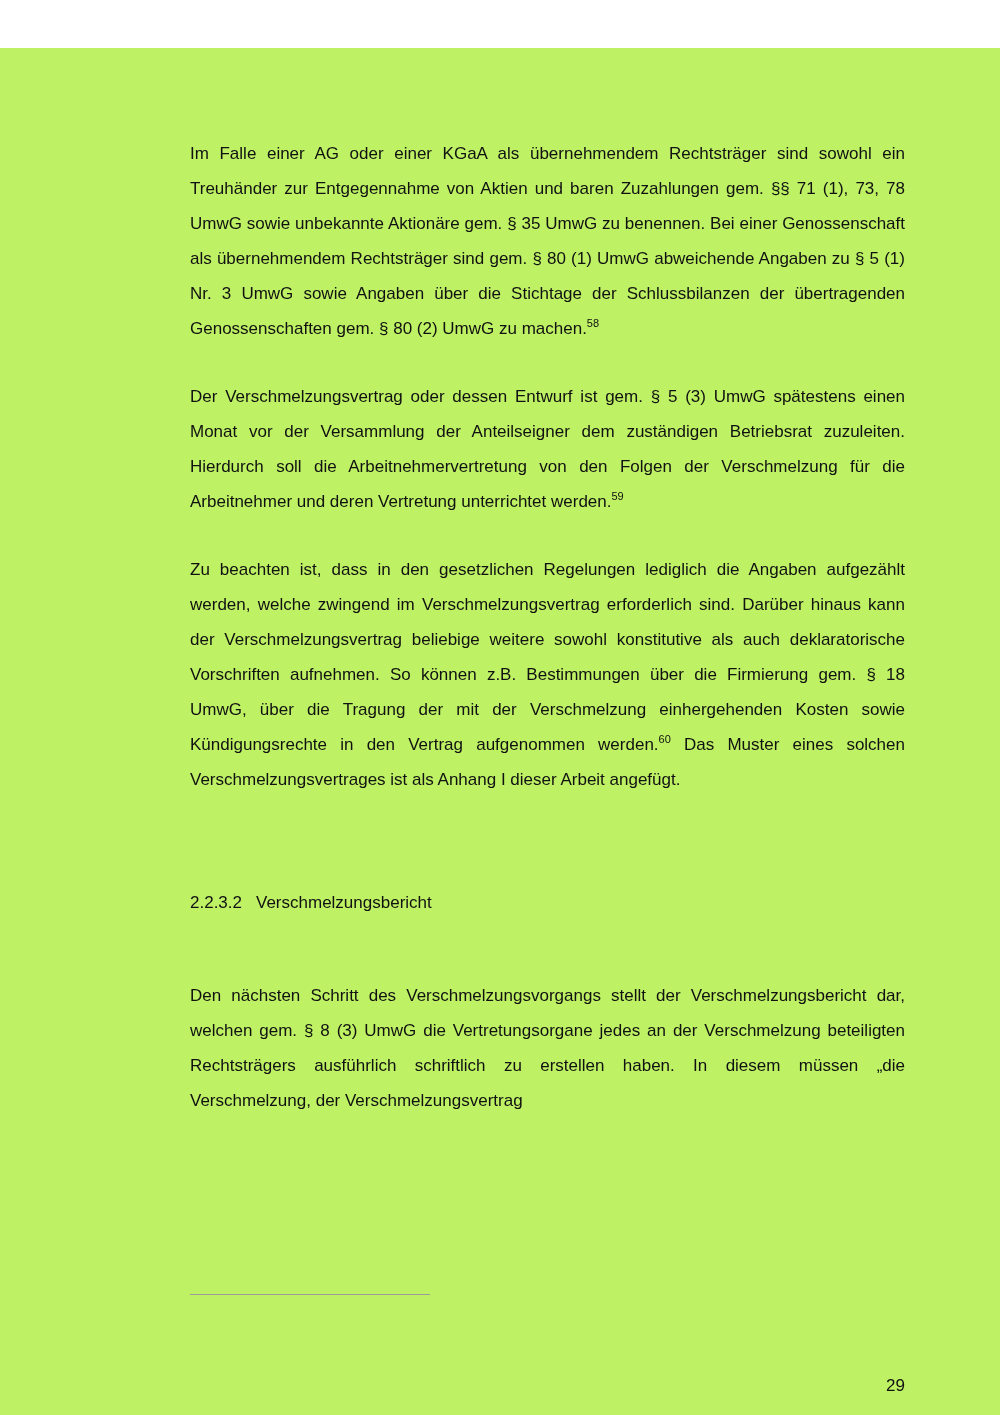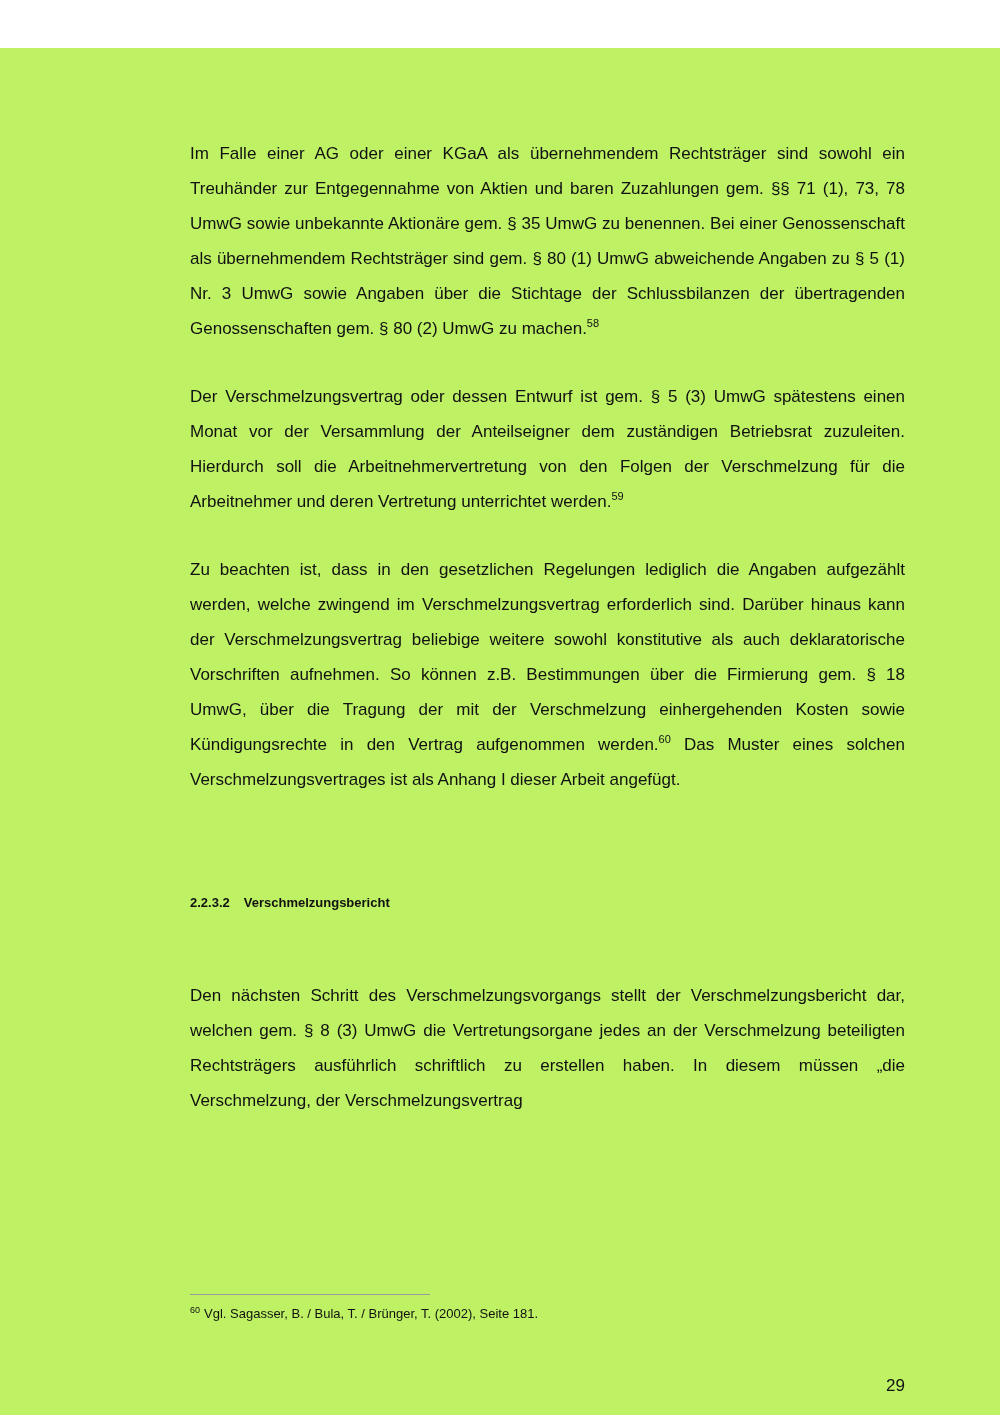--- a/index.html
+++ b/index.html
@@ -34,23 +34,23 @@
   }
 
   .body-paragraph .fn-ref,
   .fn-ref {
     font-size: 11px;
     vertical-align: super;
     line-height: 0;
   }
 
   .section-heading {
-    font-size: 13px;
+    font-size: 17px;
     line-height: 35px;
-    font-weight: bold;
+    font-weight: normal;
     text-align: left;
     margin-top: 88px;
     margin-bottom: 58px;
   }
 
   .section-heading .heading-number {
     display: inline-block;
     margin-right: 14px;
   }
 
@@ -108,18 +108,17 @@
 
     <p class="body-paragraph"><span>Den nächsten Schritt des Verschmelzungsvorgangs stellt der Verschmelzungsbericht dar, welchen gem. § 8 (3) UmwG die Vertretungsorgane jedes an der Verschmelzung beteiligten Rechtsträgers ausführlich schriftlich zu erstellen haben. In diesem müssen „die Verschmelzung, der Verschmelzungsvertrag</span></p>
 
   </div>
 
   <div class="footnote-section">
     <hr class="footnote-rule">
 
 
 
-    <div class="footnote-item"><sup class="fn-marker">60</sup><span>Vgl. Sagasser, B. / Bula, T. / Brünger, T. (2002), Seite 181.</span></div>
   </div>
 
   <div class="page-number">29</div>
 
 </div>
 
 </body></html>

